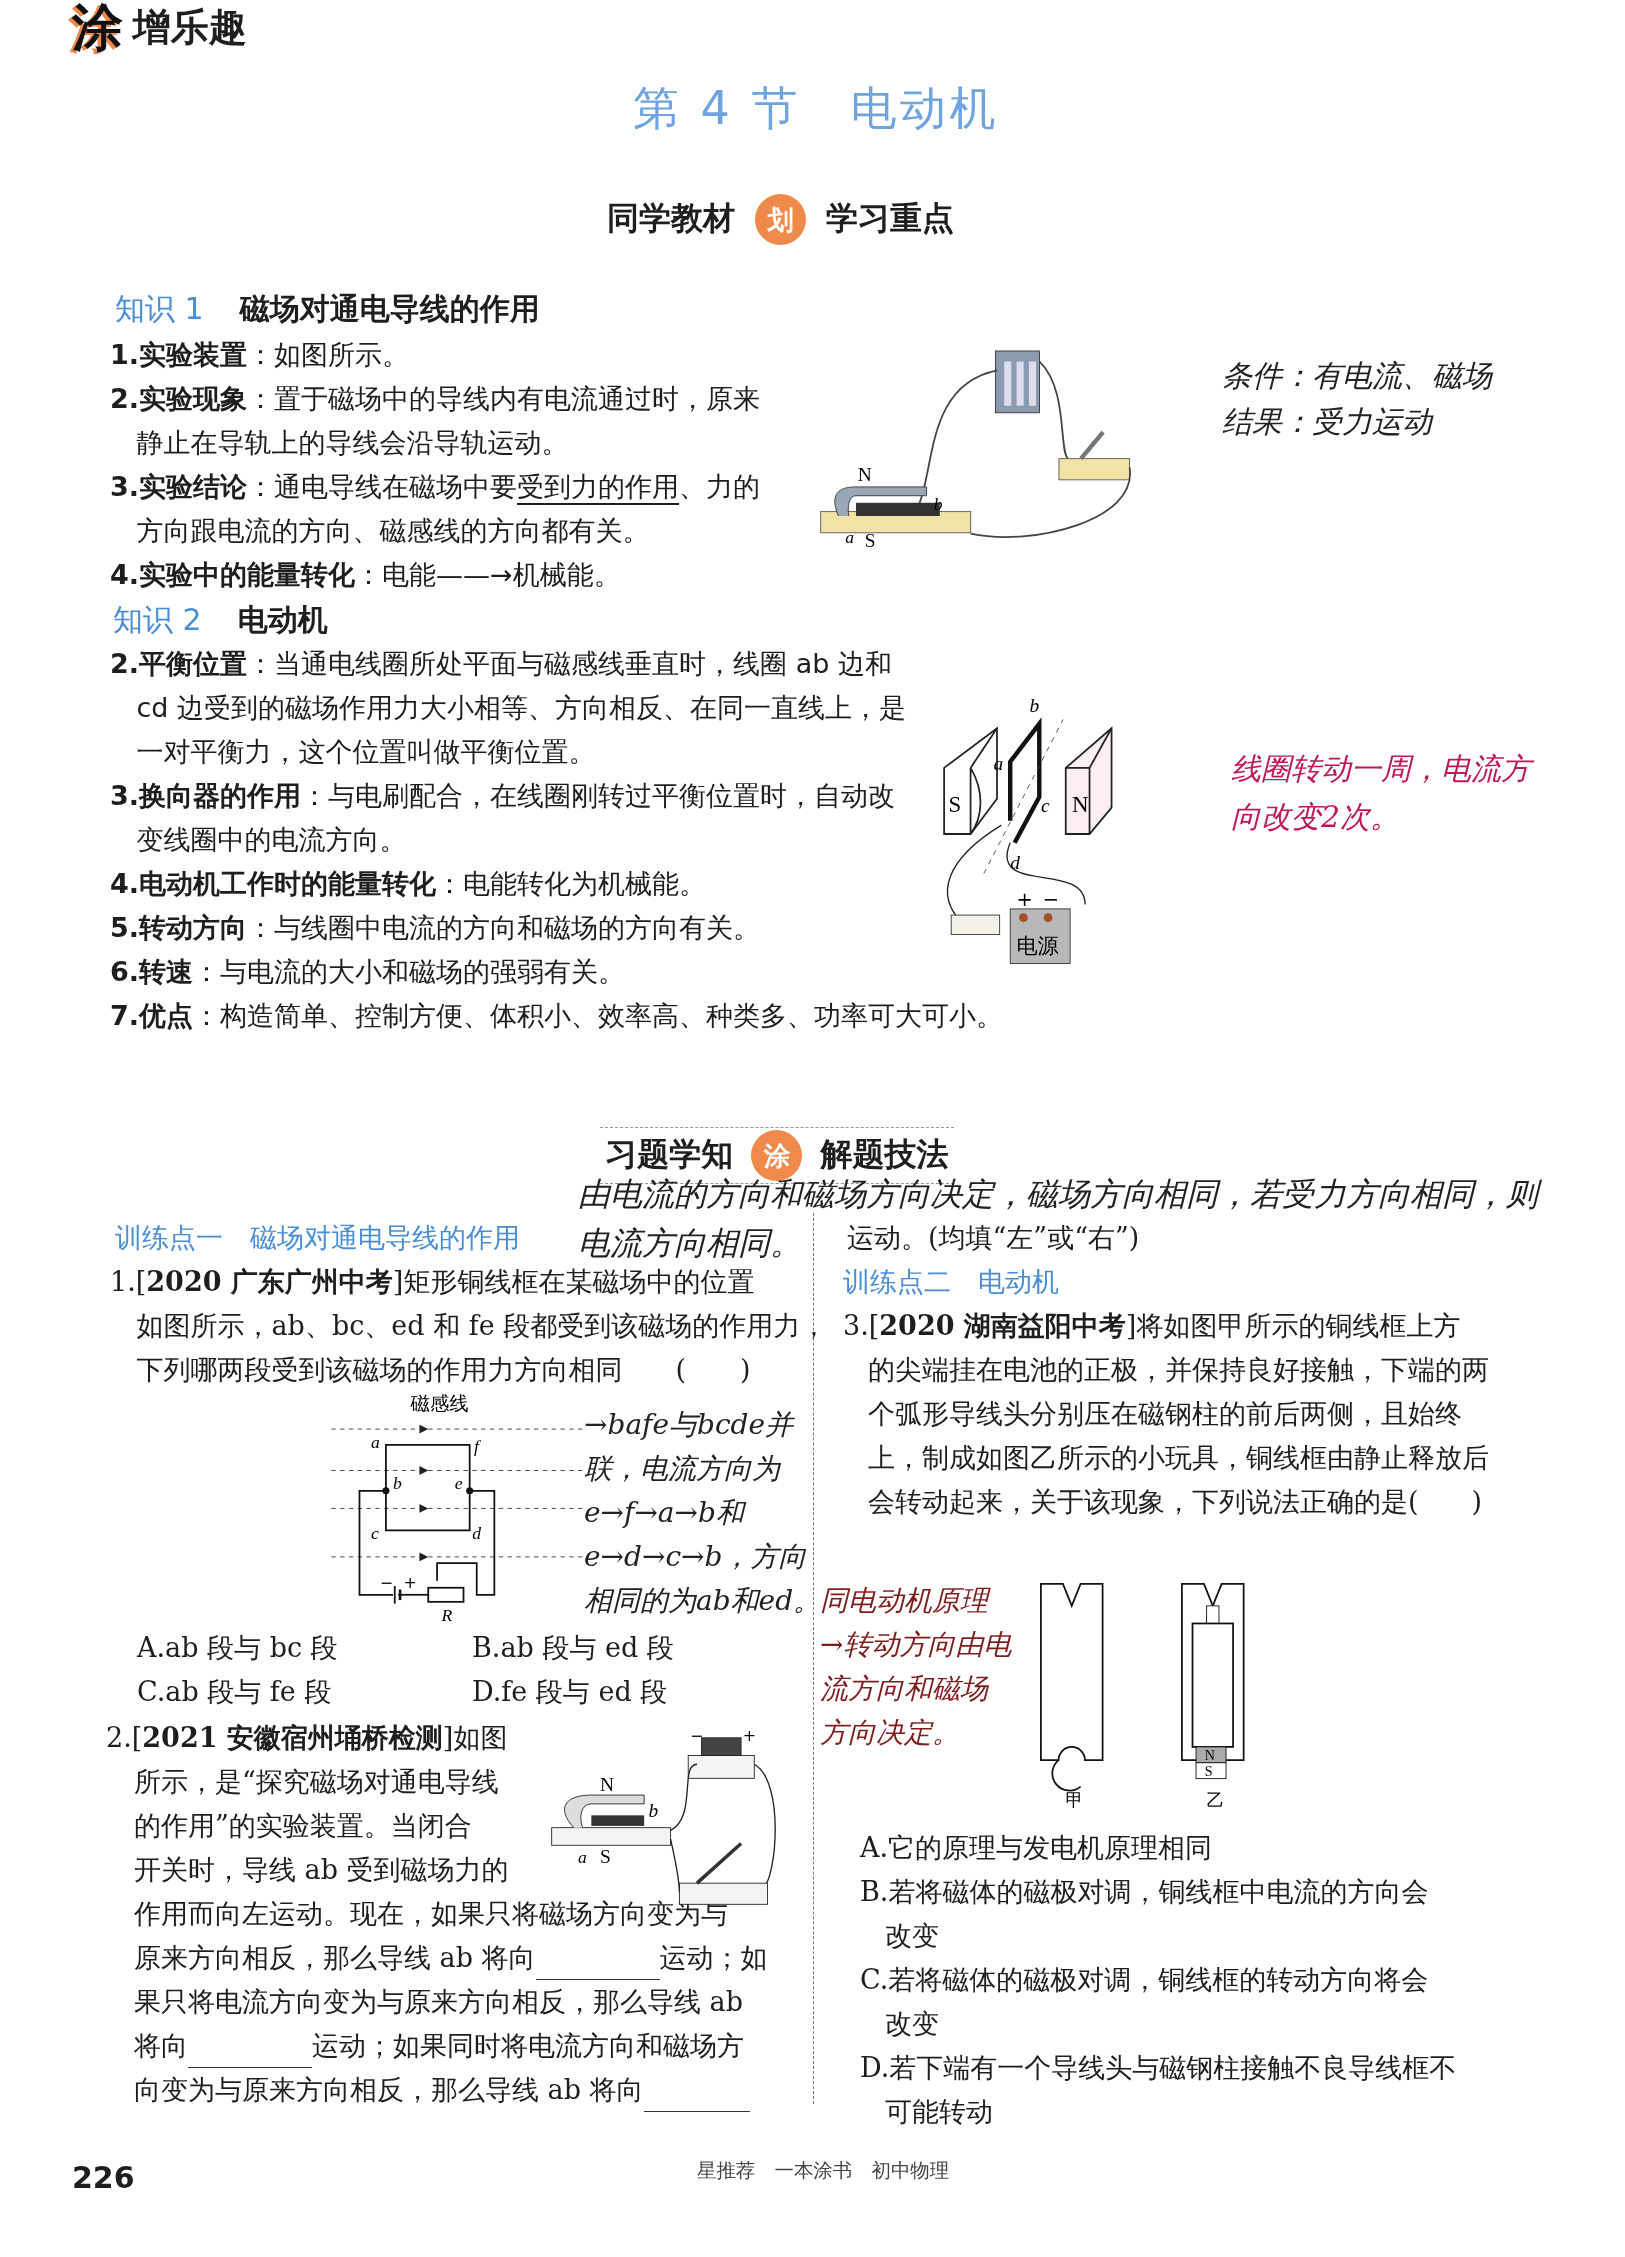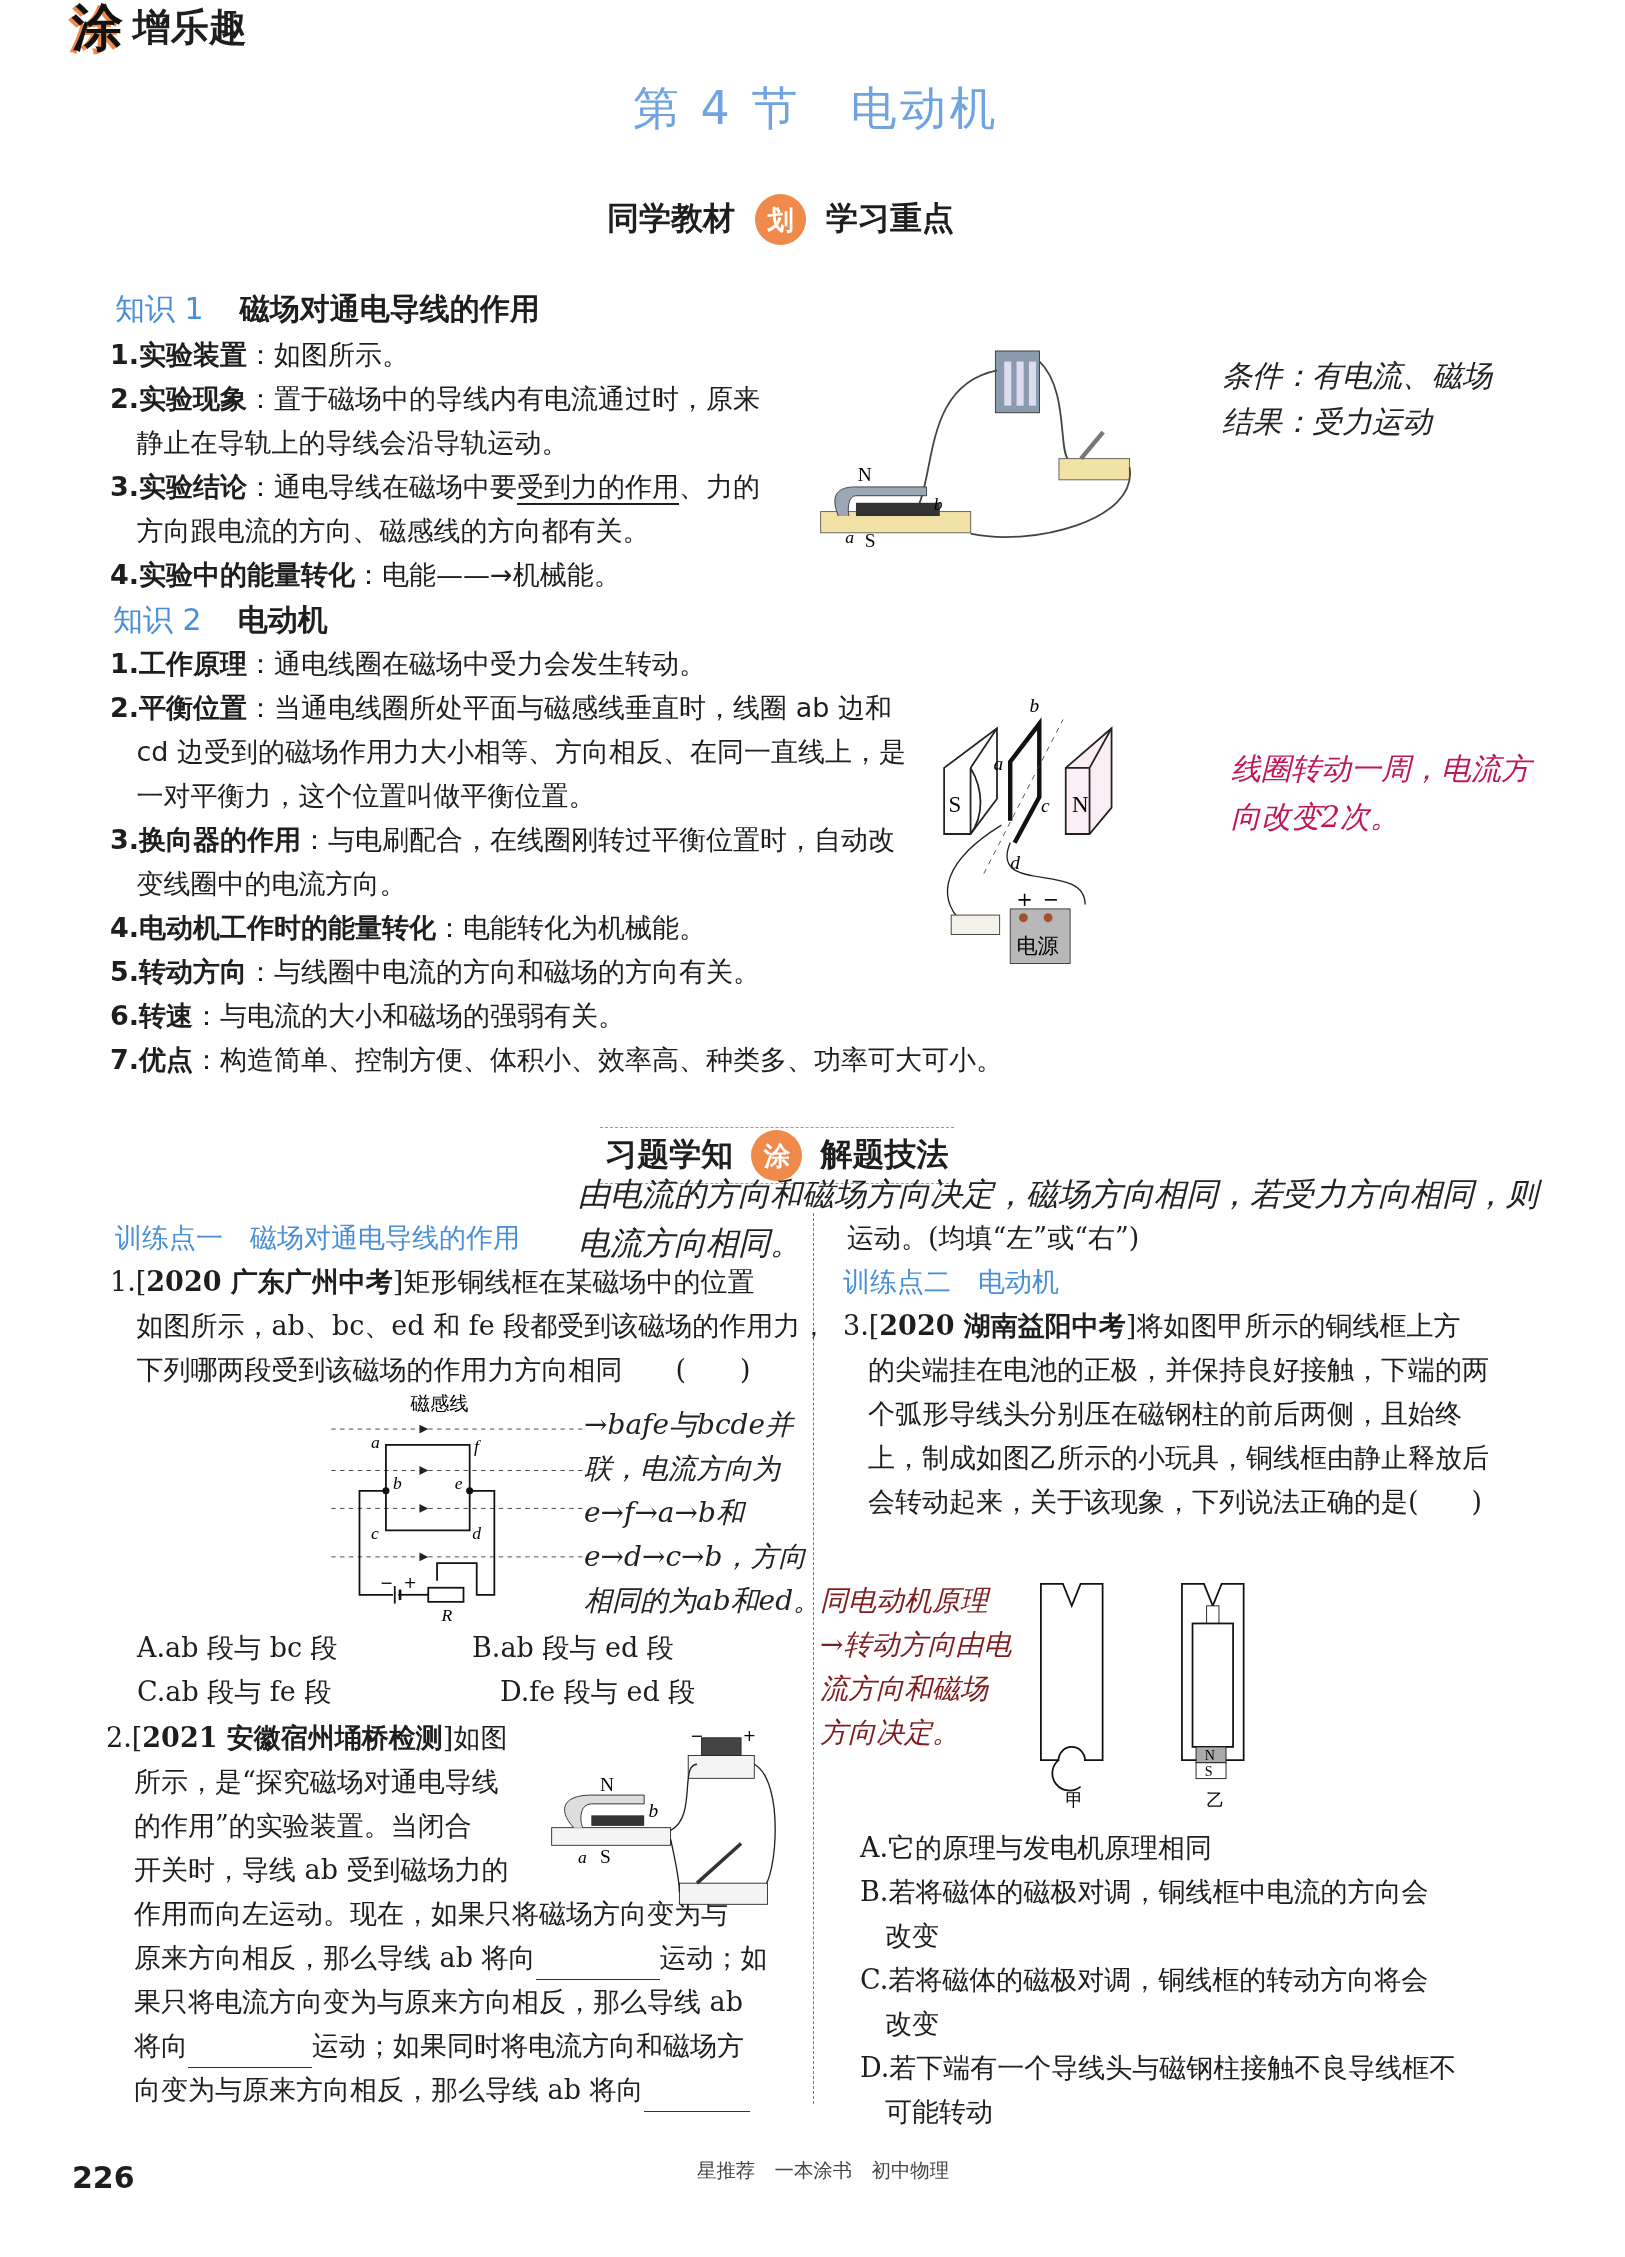--- a/index.html
+++ b/index.html
@@ -67,21 +67,20 @@
 <div class="abs hand" style="left:1222px;top:353px;font-size:30px;line-height:46px;">
   <div>条件：有电流、磁场</div>
   <div>结果：受力运动</div>
 </div>
 
 <div class="abs txt" style="left:113px;top:598px;font-size:30px;">
   <span class="blue">知识 2</span>
   <span class="b" style="margin-left:26.5px;">电动机</span>
 </div>
 <div class="abs txt" style="left:110px;top:642px;">
-  <div><span class="b">1.工作原理</span><span>：通电线圈在磁场中受力会发生转动。</span></div>
   <div><span class="b">2.平衡位置</span><span>：当通电线圈所处平面与磁感线垂直时，线圈 ab 边和</span></div>
   <div style="padding-left:26.5px;"><span>cd 边受到的磁场作用力大小相等、方向相反、在同一直线上，是</span></div>
   <div style="padding-left:26.5px;"><span>一对平衡力，这个位置叫做平衡位置。</span></div>
   <div><span class="b">3.换向器的作用</span><span>：与电刷配合，在线圈刚转过平衡位置时，自动改</span></div>
   <div style="padding-left:26.5px;"><span>变线圈中的电流方向。</span></div>
   <div><span class="b">4.电动机工作时的能量转化</span><span>：电能转化为机械能。</span></div>
   <div><span class="b">5.转动方向</span><span>：与线圈中电流的方向和磁场的方向有关。</span></div>
   <div><span class="b">6.转速</span><span>：与电流的大小和磁场的强弱有关。</span></div>
   <div><span class="b">7.优点</span><span>：构造简单、控制方便、体积小、效率高、种类多、功率可大可小。</span></div>
 </div>
@@ -175,21 +174,21 @@
   <div>e→f→a→b和</div>
   <div>e→d→c→b，方向</div>
   <div>相同的为ab和ed。</div>
 </div>
 
 <div class="abs txt serif" style="left:137px;top:1626px;width:582px;">
   <div style="display:flex;">
       <span style="width:335px;">A.ab 段与 bc 段</span>
       <span>B.ab 段与 ed 段</span>
     </div>
-  <div style="display:flex;gap:28px;">
+  <div style="display:flex;">
       <span style="width:335px;">C.ab 段与 fe 段</span>
       <span>D.fe 段与 ed 段</span>
     </div>
 </div>
 
 <div class="abs txt serif" style="left:106px;top:1716px;">
   <div><span>2.</span>[<span class="b">2021 安徽宿州埇桥检测</span>]<span>如图</span></div>
   <div style="padding-left:28px;">所示，是“探究磁场对通电导线</div>
   <div style="padding-left:28px;">的作用”的实验装置。当闭合</div>
   <div style="padding-left:28px;">开关时，导线 ab 受到磁场力的</div>

